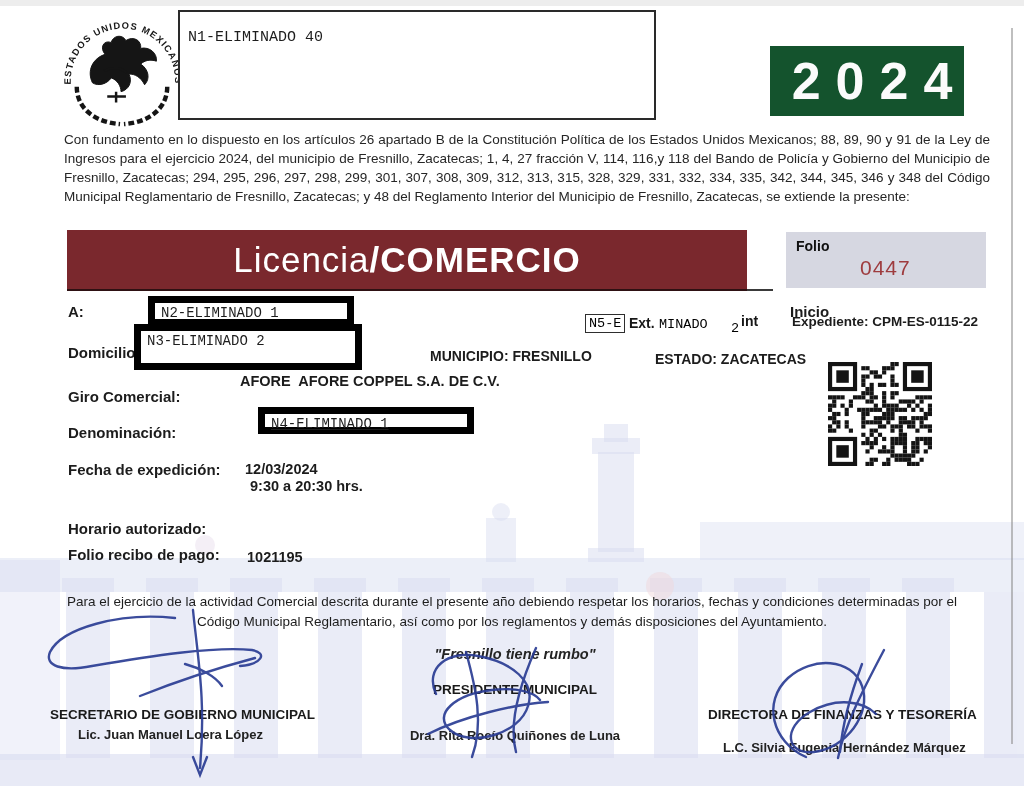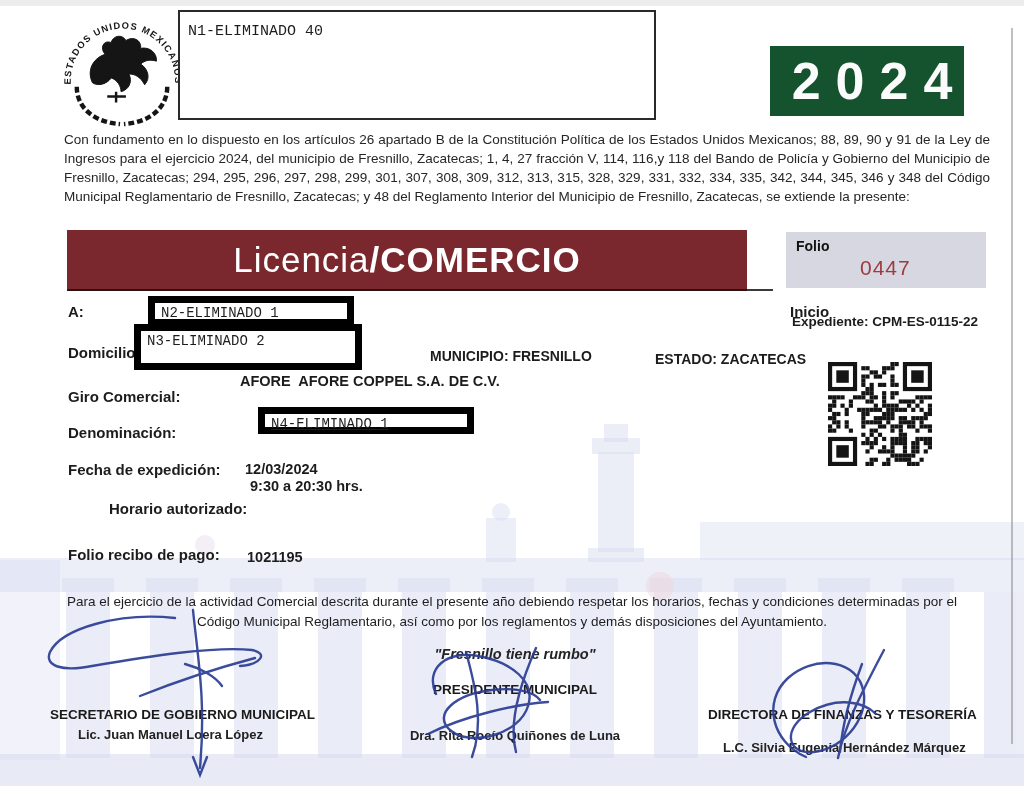--- a/index.html
+++ b/index.html
@@ -10,21 +10,21 @@
   
   .scan-top { left:0; top:0; width:1024px; height:6px; background:#ededed; z-index:1; }
   .scan-right { left:1011px; top:28px; width:2px; height:716px; background:#8a8a8a; opacity:.55; z-index:1; }
 
   
   .watermark { left:0; top:0; width:1024px; height:791px; z-index:0; }
 
   
   .emblem { left:52px; top:12px; width:140px; height:118px; z-index:1; }
   .n1-box { left:178px; top:10px; width:478px; height:110px; border:2px solid #2a2a2a; background:#fff;
-            font-family:"Liberation Mono", monospace; font-size:15px; color:#1d1d1d; padding:11px 8px; z-index:1; }
+            font-family:"Liberation Mono", monospace; font-size:15px; color:#1d1d1d; padding:17px 8px; z-index:1; }
   .year-box { left:770px; top:46px; width:194px; height:70px; background:#14532d; color:#fbfbfb;
               display:flex; align-items:center; justify-content:center; font-size:52px; font-weight:bold;
               letter-spacing:15px; padding-left:25px; z-index:1; }
 
   .legal { left:64px; top:130px; width:926px; font-size:13.5px; line-height:1.42; color:#262626;
            text-align:justify; z-index:1; }
 
   .banner { left:67px; top:230px; width:680px; height:61px; background:#7a282d; color:#fff;
             display:flex; align-items:center; justify-content:center; font-size:35px; z-index:1;
             border-bottom:2px solid #2e1113; }
@@ -63,21 +63,21 @@
   .giro-value { left:195px; top:373px; font-size:14.5px; }
   .giro-label { left:68px; top:388px; }
 
   .qr { left:828px; top:362px; width:104px; height:104px; z-index:1; background:#fff; }
 
   .denominacion-label { left:68px; top:424px; }
   .n4-box { left:258px; top:407px; width:216px; height:27px; font-size:14px; }
   .n4-box .u { text-decoration: underline; }
 
   .fecha-label { left:68px; top:461px; }   .fecha-value { left:245px; top:461px; }
-  .horario-label { left:68px; top:500px;margin-left:41px; } .horario-value { left:250px; top:478px; }
+  .horario-label { left:68px; top:520px; } .horario-value { left:250px; top:478px; }
   .foliopago-label { left:68px; top:546px; } .foliopago-value { left:247px; top:549px; }
 
   .footer-par { left:52px; top:592px; width:920px; text-align:center; font-size:13.5px; line-height:1.5;
                 color:#1d1d1d; z-index:1; }
 
   .slogan { left:350px; top:646px; width:330px; text-align:center; font-weight:bold; font-style:italic;
             font-size:14.5px; color:#242424; z-index:1; }
   .sig-title { font-weight:bold; font-size:13.5px; color:#1a1a1a; z-index:1; }
   .sig-name  { font-weight:bold; font-size:13px; color:#222; z-index:1; }
   .t-center { left:350px; top:682px; width:330px; text-align:center; }
@@ -184,20 +184,27 @@
   </div>
 
   <div class="abs lbl a-label">A:</div>
   <div class="abs rbox mono n2-box">
     <span>N2-ELIMINADO 1</span>
   </div>
 
   <div class="abs lbl inicio">Inicio</div>
   <div class="abs val expediente">Expediente: CPM-ES-0115-22</div>
 
+  <div class="abs n5-wrap">
+    <span class="n5-box">N5-E</span>
+    <span class="n5-ext">Ext.</span>
+    <span class="n5-rest">MINADO</span>
+    <span class="n5-num">2</span>
+    <span class="n5-int">int</span>
+  </div>
 
   <div class="abs lbl domicilio-label">Domicilio:</div>
   <div class="abs rbox mono n3-box">
     <span>N3-ELIMINADO 2</span>
   </div>
 
   <div class="abs val municipio">MUNICIPIO: FRESNILLO</div>
   <div class="abs val estado">ESTADO: ZACATECAS</div>
 
   <div class="abs val giro-value pre">AFORE  AFORE COPPEL S.A. DE C.V.</div>

